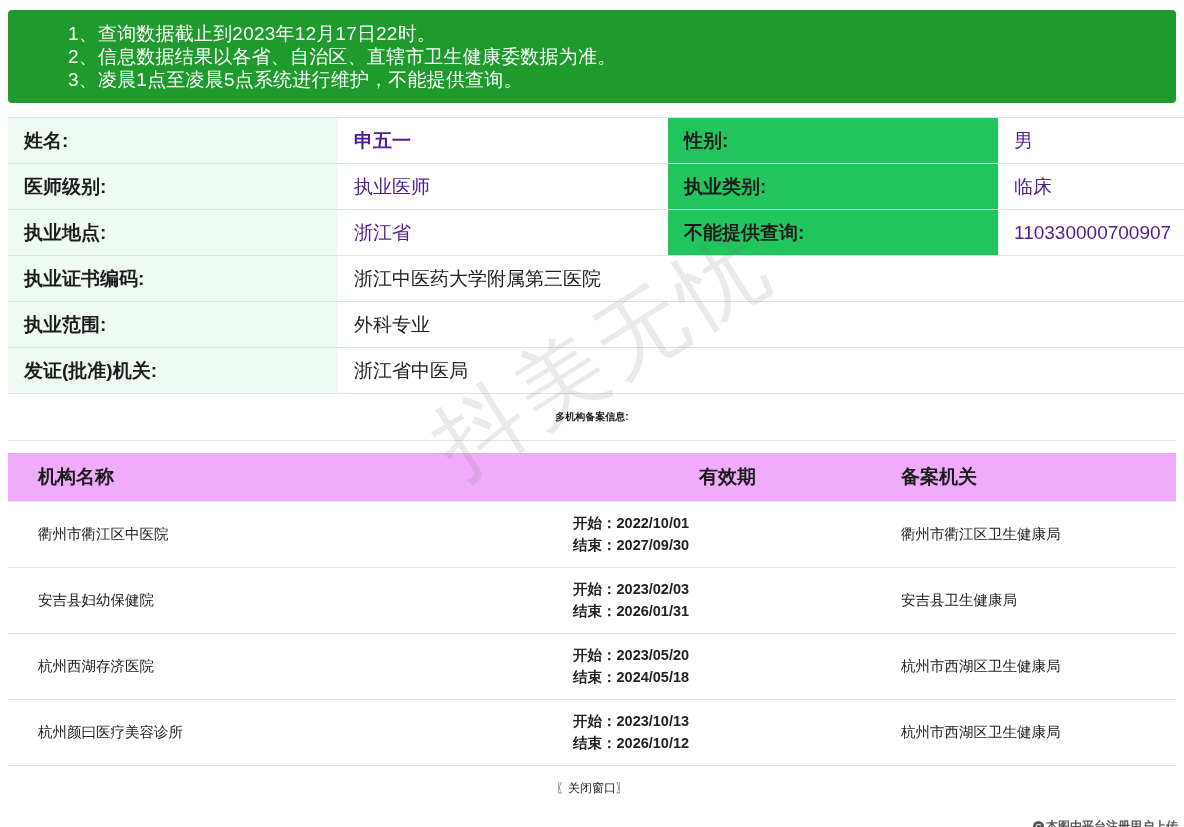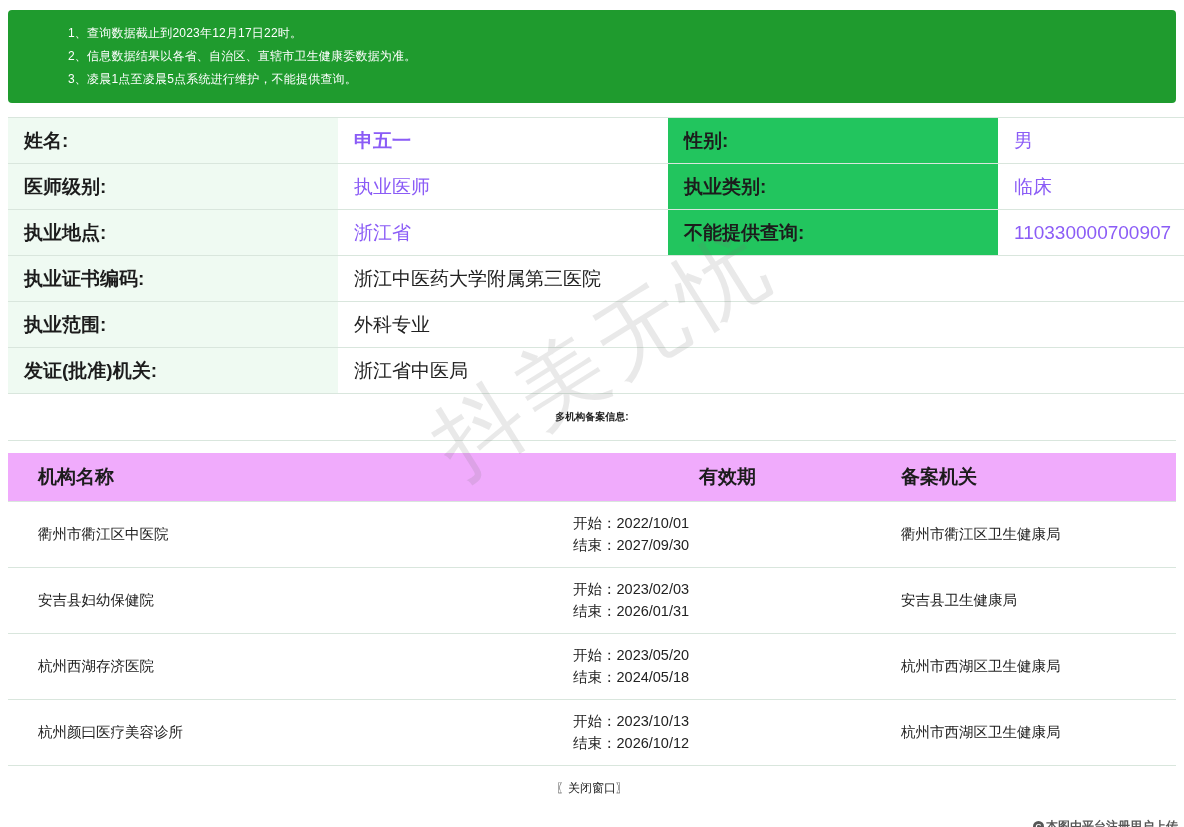--- a/index.html
+++ b/index.html
@@ -27,21 +27,21 @@
   .notice {
     margin: 10px 0 14px 0;
     background: #1f9b2e;
     color: #ffffff;
     border-radius: 4px;
     padding: 12px 10px 12px 60px;
     box-sizing: border-box;
     width: 100%;
   }
   .notice-line {
-    font-size: 12px;
+    font-size: 19px;
     line-height: 23px;
     letter-spacing: 0.2px;
     white-space: nowrap;
   }
 
   
   .info-table {
     width: 100%;
     border-collapse: collapse;
     table-layout: fixed;
@@ -61,21 +61,21 @@
     width: 330px;
   }
   .lbl-2 {
     background: #22c55e;
     font-weight: bold;
     color: #1c1c1c;
     width: 330px;
   }
   .val {
     background: #ffffff;
-    color: #8b5cf6;
+    color: #4c1d95;
     width: 330px;
   }
   .val-name {
     font-weight: bold;
   }
   .val-wide {
     background: #ffffff;
     color: #222;
   }
   .row-top td { border-top: 1px solid #d9e6dd; }
@@ -116,21 +116,21 @@
     border-bottom: 1px solid #d9e6dd;
     padding-left: 30px;
     vertical-align: middle;
     box-sizing: border-box;
     color: #222;
   }
   .rec-table td.c2 { padding-left: 20px; }
   .rec-table td.c3 { padding-left: 18px; }
   .col1 { width: 545px; }
   .col2 { width: 330px; }
-  .date-line { line-height: 22px; white-space: nowrap; }
+  .date-line { line-height: 22px; white-space: nowrap; font-weight: bold; }
 
   
   .footer {
     text-align: center;
     font-size: 12px;
     color: #222;
     padding: 14px 0 4px 0;
   }
   .footer a {
     color: #222;

